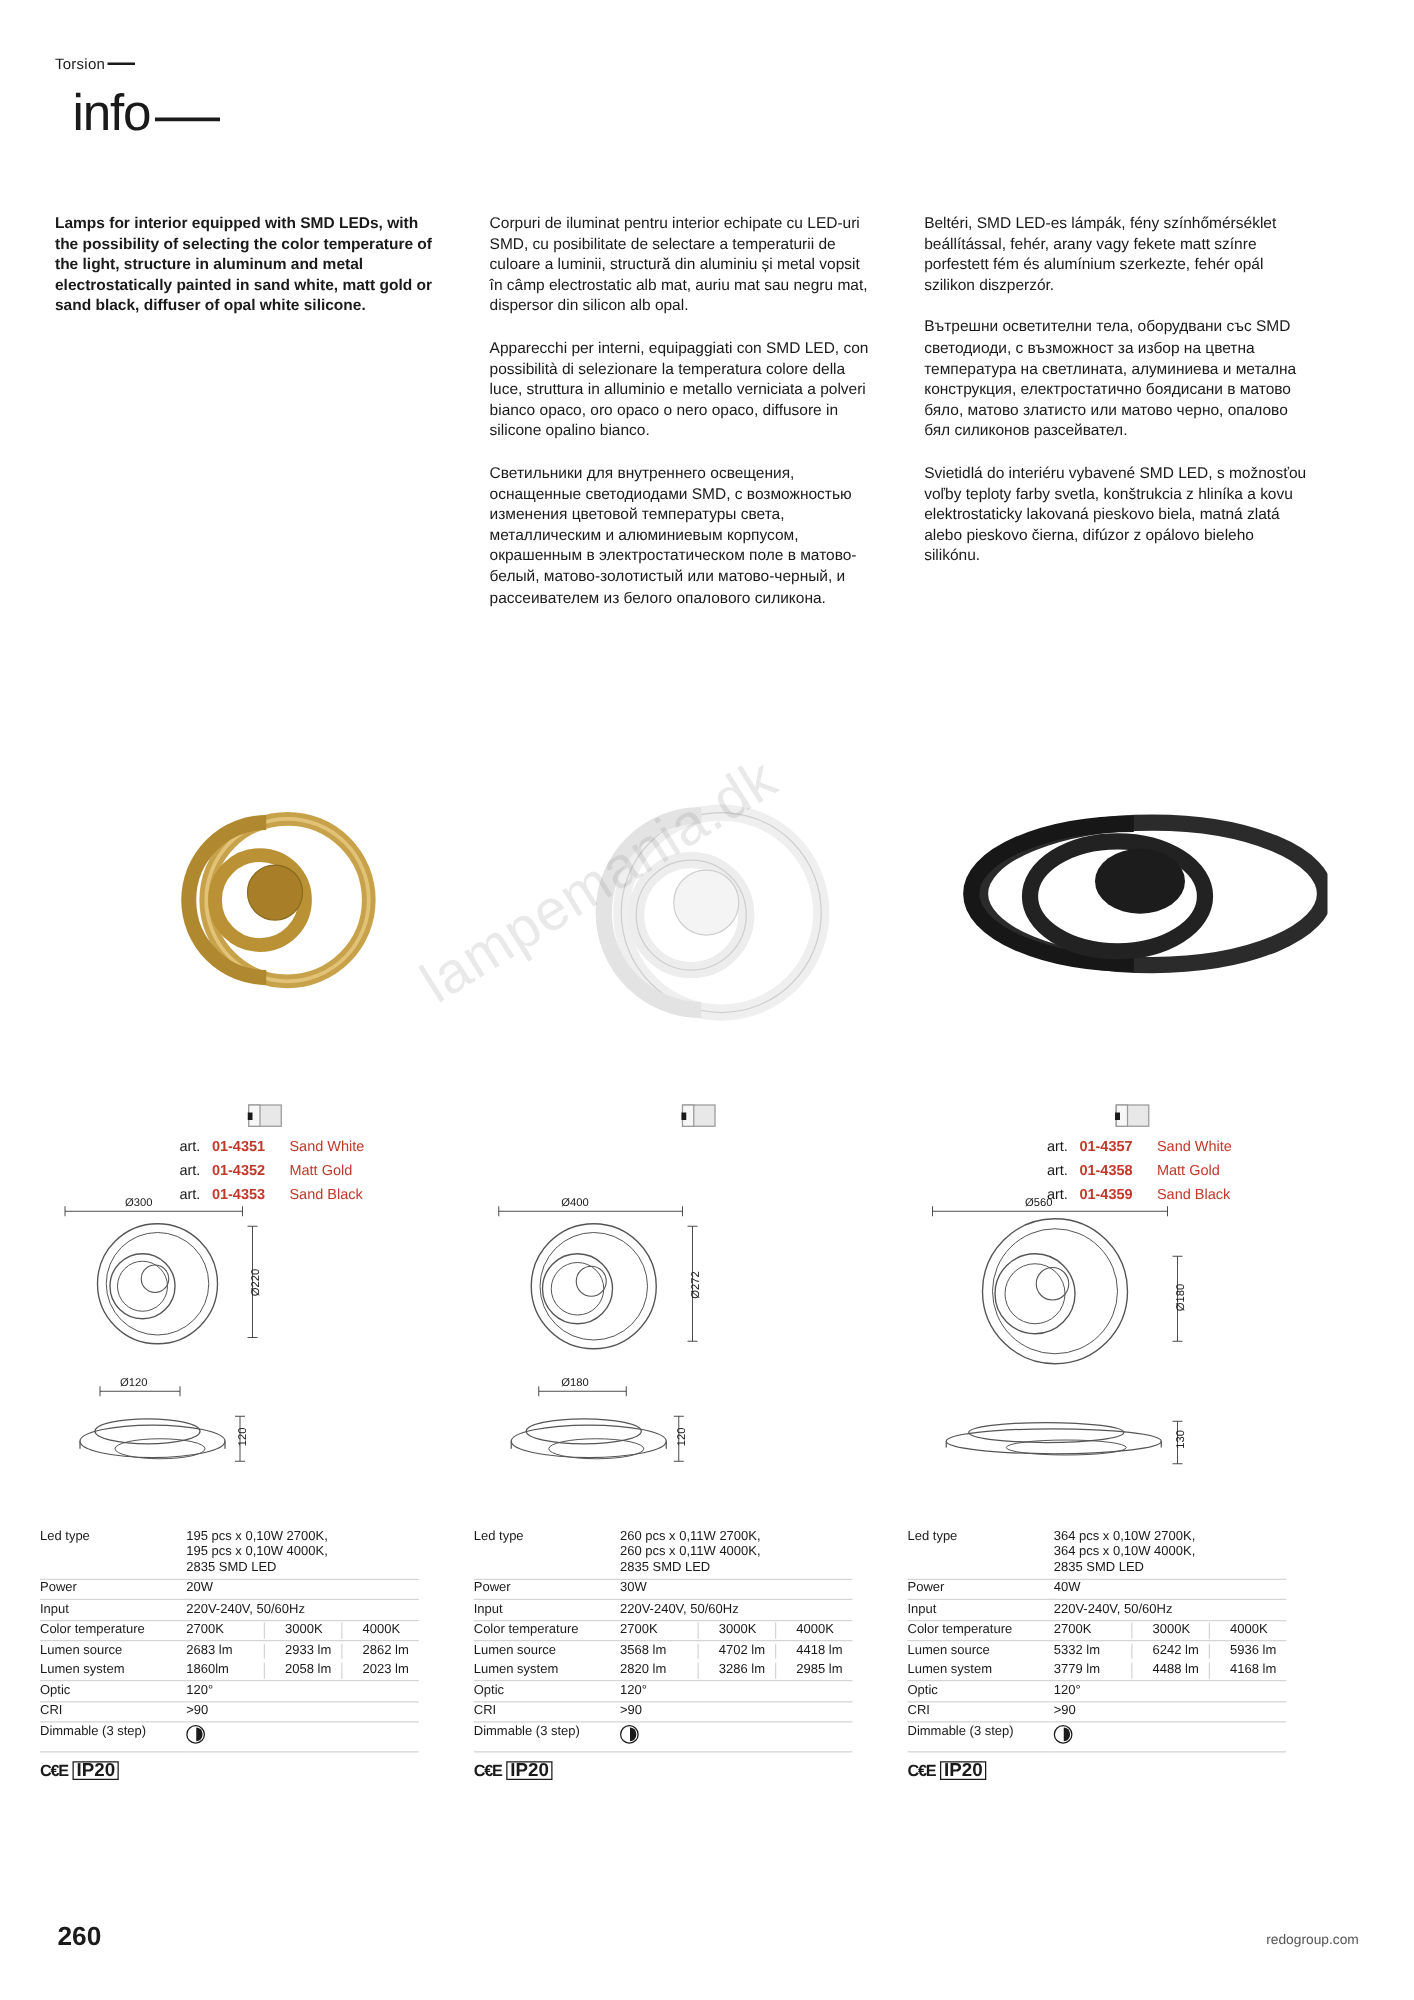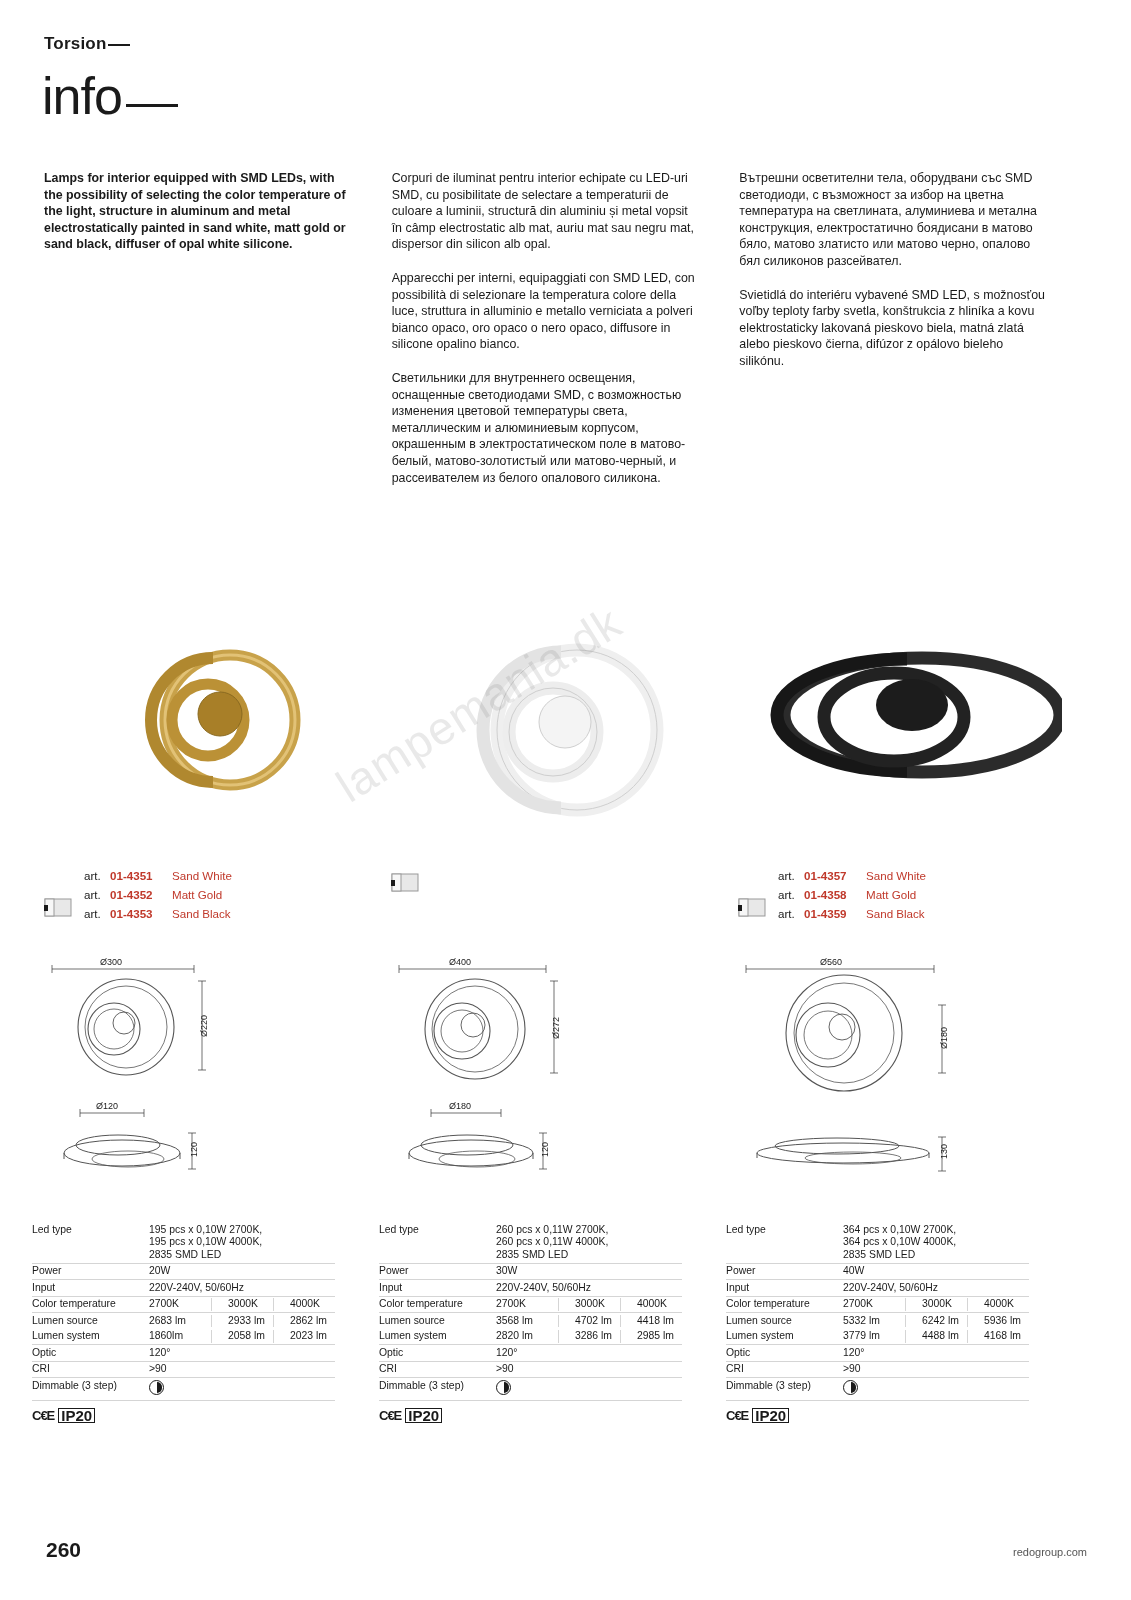--- a/index.html
+++ b/index.html
@@ -17,38 +17,38 @@
   }
   .page {
     position: absolute;
     inset: 0;
   }
 
   
   .brand {
     position: absolute;
     left: 44px;
-    top: 34px;
-    font-size: 17px;
-    font-weight: bold;
+    top: 44px;
+    font-size: 12px;
+    font-weight: normal;
     letter-spacing: .2px;
   }
   .brand .rule {
     display: inline-block;
     width: 22px;
     height: 2px;
     background: #1a1a1a;
     vertical-align: 3px;
     margin-left: 2px;
   }
   .info-title {
     position: absolute;
-    left: 42px;
+    left: 58px;
     top: 70px;
-    font-size: 52px;
+    font-size: 41px;
     font-weight: 300;
     letter-spacing: -1px;
     line-height: 1;
   }
   .info-title .rule {
     display: inline-block;
     width: 52px;
     height: 3px;
     background: #1a1a1a;
     vertical-align: 7px;
@@ -94,23 +94,24 @@
     height: 240px;
     position: relative;
   }
   .prod-img svg {
     display: block;
     margin: 0 auto;
   }
 
   
   .codes {
-    margin-top: 6px;
+    margin-top: 16px;
     display: flex;
-    align-items: flex-end;
+    align-items: center;
+    flex-direction: column;
   }
   .finish-icon {
     width: 30px;
     height: 30px;
     margin-right: 10px;
     margin-top: 2px;
     flex: 0 0 auto;
   }
   .code-list {
     font-size: 11.6px;
@@ -282,20 +283,21 @@
   <div class="intro">
     <div class="intro-col">
       <p class="bold">Lamps for interior equipped with SMD LEDs, with the possibility of selecting the color temperature of the light, structure in aluminum and metal electrostatically painted in sand white, matt gold or sand black, diffuser of opal white silicone.</p>
     </div>
     <div class="intro-col">
       <p>Corpuri de iluminat pentru interior echipate cu LED-uri SMD, cu posibilitate de selectare a temperaturii de culoare a luminii, structură din aluminiu și metal vopsit în câmp electrostatic alb mat, auriu mat sau negru mat, dispersor din silicon alb opal.</p>
       <p>Apparecchi per interni, equipaggiati con SMD LED, con possibilità di selezionare la temperatura colore della luce, struttura in alluminio e metallo verniciata a polveri bianco opaco, oro opaco o nero opaco, diffusore in silicone opalino bianco.</p>
       <p>Светильники для внутреннего освещения, оснащенные светодиодами SMD, с возможностью изменения цветовой температуры света, металлическим и алюминиевым корпусом, окрашенным в электростатическом поле в матово-белый, матово-золотистый или матово-черный, и рассеивателем из белого опалового силикона.</p>
     </div>
     <div class="intro-col">
+      <p>Beltéri, SMD LED-es lámpák, fény színhőmérséklet beállítással, fehér, arany vagy fekete matt színre porfestett fém és alumínium szerkezte, fehér opál szilikon diszperzór.</p>
       <p>Вътрешни осветителни тела, оборудвани със SMD светодиоди, с възможност за избор на цветна температура на светлината, алуминиева и метална конструкция, електростатично боядисани в матово бяло, матово златисто или матово черно, опалово бял силиконов разсейвател.</p>
       <p>Svietidlá do interiéru vybavené SMD LED, s možnosťou voľby teploty farby svetla, konštrukcia z hliníka a kovu elektrostaticky lakovaná pieskovo biela, matná zlatá alebo pieskovo čierna, difúzor z opálovo bieleho silikónu.</p>
     </div>
   </div>
 
   <div class="products">
 
     <div class="product">
       <div class="prod-img">
         <svg width="200" height="200" viewBox="0 0 200 200">

